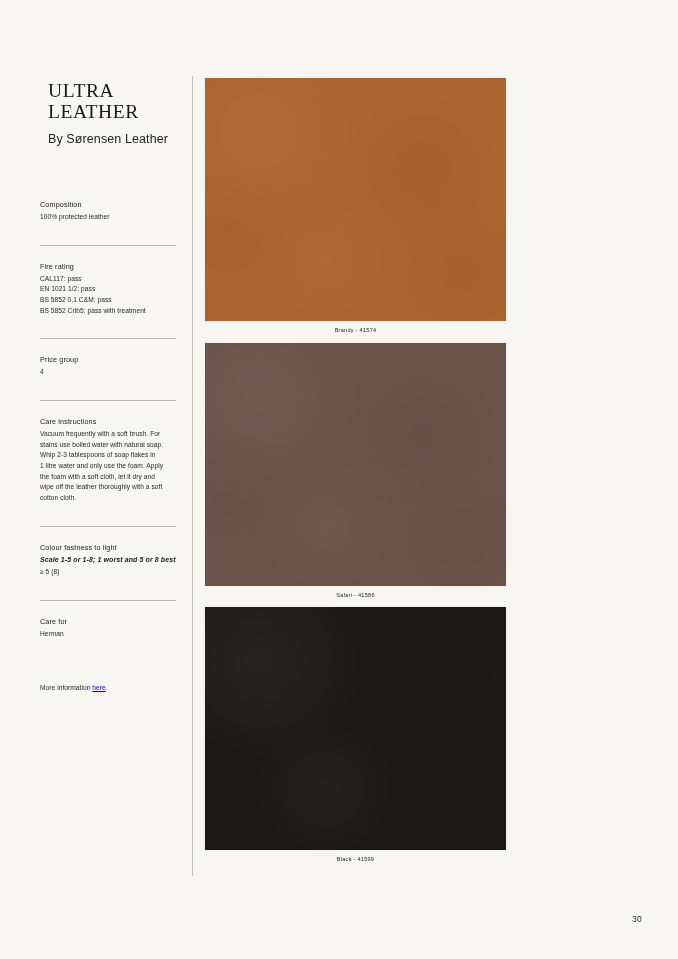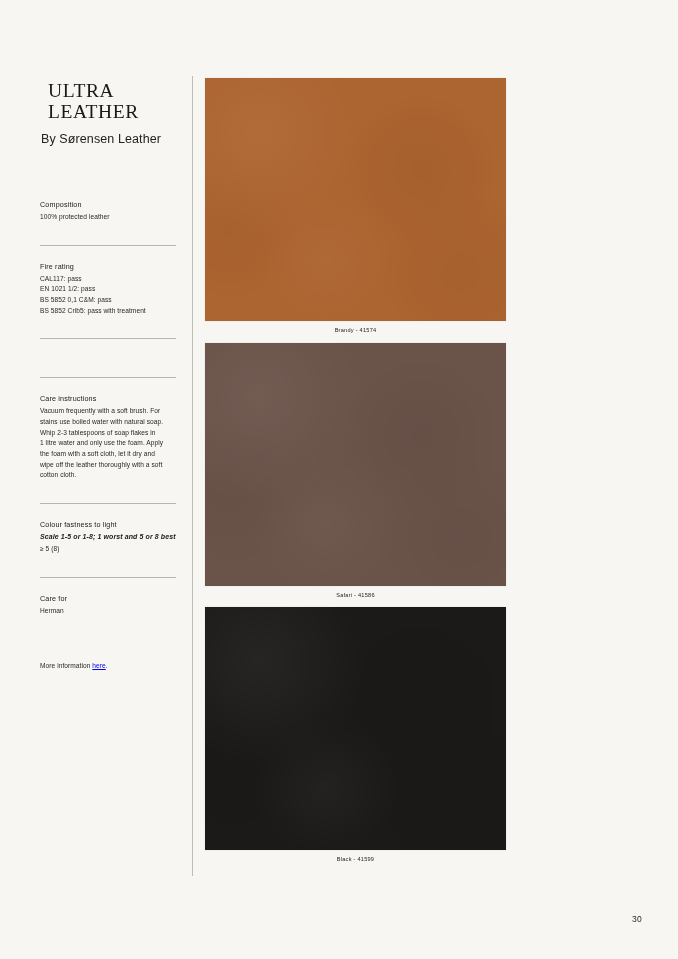--- a/index.html
+++ b/index.html
@@ -37,21 +37,21 @@
     font-weight: 400;
     color: #1a1917;
     margin: 8px;
     line-height: 1.1;
   }
 
   .subtitle {
     font-size: 12.5px;
     font-weight: 400;
     color: #24221f;
-    margin: 9px 0 0 1px;
+    margin: 9px 0 0 8px;
     letter-spacing: 0.1px;
     line-height: 1.2;
   }
 
   .sections {
     position: absolute;
     left: 40px;
     top: 200px;
     width: 138px;
   }
@@ -227,20 +227,24 @@
         <span class="line">EN 1021 1/2: pass</span>
         <span class="line">BS 5852 0,1 C&amp;M: pass</span>
         <span class="line">BS 5852 Crib5: pass with treatment</span>
       </div>
     </div>
 
     <div class="spacer-lg"></div>
     <div class="rule"></div>
     <div class="spacer-md"></div>
 
+    <div class="section">
+      <div class="sec-title">Price group</div>
+      <div class="sec-body">4</div>
+    </div>
 
     <div class="spacer-lg"></div>
     <div class="rule"></div>
     <div class="spacer-md"></div>
 
     <div class="section">
       <div class="sec-title">Care instructions</div>
       <div class="sec-body">
         <span class="line">Vacuum frequently with a soft brush. For</span>
         <span class="line">stains use boiled water with natural soap.</span>

